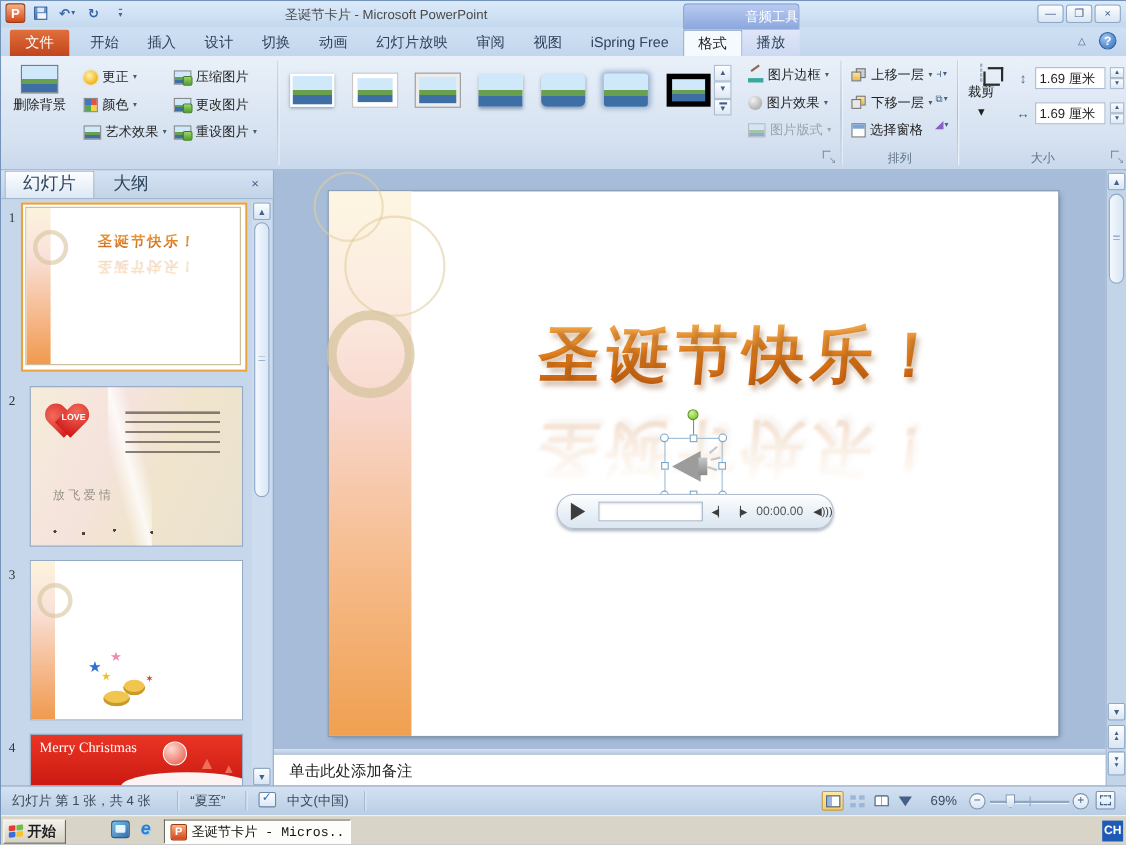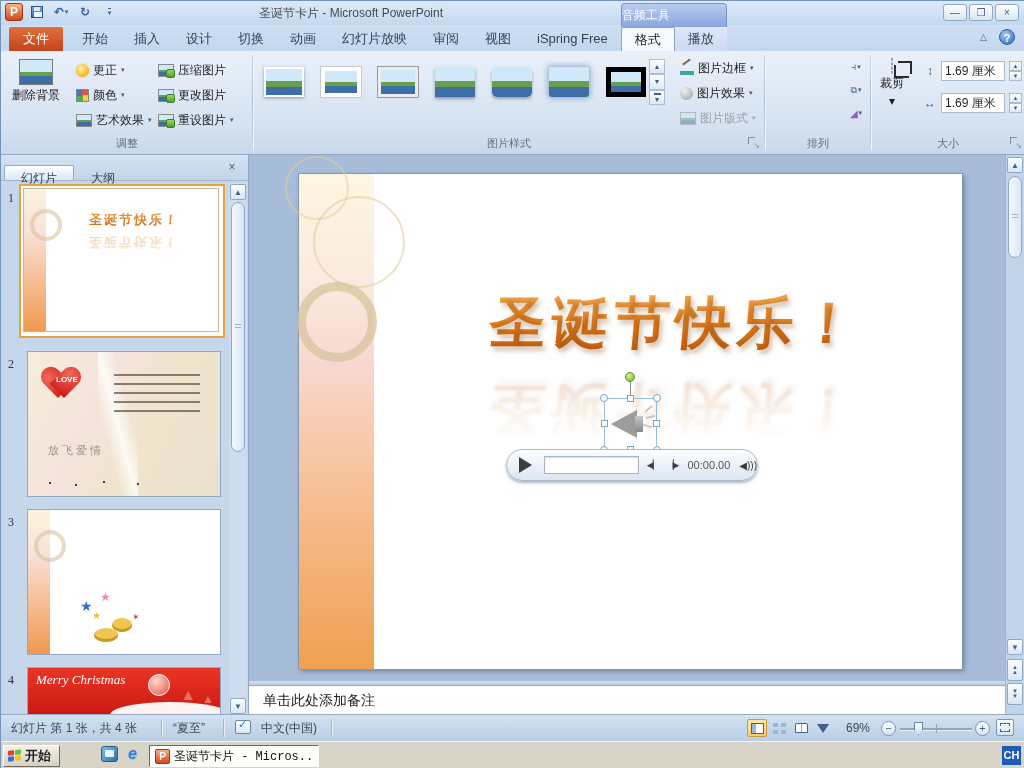--- a/index.html
+++ b/index.html
@@ -20,21 +20,21 @@
   .tinyarrow { font-size:7px; color:#41648f; margin-left:1px; }
   .win-title { position:absolute; left:230px; top:4px; width:240px; text-align:center; font-size:12px; color:#4a4a4a; white-space:nowrap; }
   .winctl { position:absolute; right:6px; top:3px; display:flex; gap:2px; }
   .winbtn { width:24px; height:17px; border:1px solid #8fa8c6; border-radius:3px;
     background:linear-gradient(#fdfeff,#d8e5f2); color:#44608a; font-size:10px; line-height:15px; text-align:center; }
 
   
   .ctxwrap { position:relative; }
   .ctxhdr { position:absolute; left:0; top:-24px; width:100%; height:24px;
     background:linear-gradient(#b9cbf0,#8aa6de); border:1px solid #7b95cc; border-bottom:none;
-    border-radius:4px 4px 0 0; color:#fff; font-size:12px; text-align:left; line-height:23px; }
+    border-radius:4px 4px 0 0; color:#fff; font-size:12px; text-align:right; line-height:23px; }
 
   
   .tabrow { position:absolute; left:0; top:24px; width:1024px; height:26px;
     background:linear-gradient(#cfe0f3,#c2d6ec); display:flex; align-items:flex-end; }
   .tab { height:24px; padding:0 13px; font-size:13px; color:#2f445c; line-height:23px; white-space:nowrap; }
   .tab.file { background:linear-gradient(#e0703c,#c2441c); color:#fff; border-radius:2px 2px 0 0;
     margin:0 6px 0 8px; padding:0 14px; }
   .tab.active { background:#f5faff; border:1px solid #8ea4bf; border-bottom:none; border-radius:2px 2px 0 0; color:#1f1f1f; }
   .tab.ctx { background:linear-gradient(#dfe7f8,#cdd9f2); }
   .tab.ctx.active { background:#f5faff;font-family:Liberation Serif, serif; }
@@ -111,21 +111,21 @@
   .sizefield { width:64px; height:20px; border:1px solid #aabbcf; background:#fff; font-size:12px; color:#1e1e1e;
     padding:0 3px; font-family:"Liberation Sans","DejaVu Sans",sans-serif; }
   .spin { width:13px; height:20px; display:flex; flex-direction:column; }
   .spin span { flex:1; border:1px solid #aabbcf; background:linear-gradient(#fdfeff,#dde8f4); font-size:6px; color:#44608a;
     display:flex; align-items:center; justify-content:center; }
 
   
   .leftpane { position:absolute; left:0; top:154px; width:248px; height:560px; background:#c6d7eb; border-right:1px solid #8fa8c8; }
   .panetabs { position:absolute; left:0; top:0; width:100%; height:26px; background:linear-gradient(#d5e3f3,#c2d4e8);
     border-bottom:1px solid #a4b8d0; display:flex; align-items:flex-end; }
-  .ptab { height:15px; padding:0 16px; font-size:12px; color:#2f445c; line-height:24px; border:1px solid transparent; }
+  .ptab { height:25px; padding:0 16px; font-size:16px; color:#2f445c; line-height:24px; border:1px solid transparent; }
   .ptab.active { background:linear-gradient(#fdfeff,#dce8f5); border-color:#93a9c4; border-bottom:none; border-radius:2px 2px 0 0; margin-left:3px; }
   .pclose { position:absolute; right:8px; top:5px; width:16px; height:16px; font-size:12px; color:#44608a; text-align:center; line-height:15px; }
   .snum { position:absolute; left:7px; font-size:12px; color:#333; font-family:"Liberation Serif","DejaVu Serif",serif; }
   .sthumb { position:absolute; background:#fff; border:1px solid #93a9c4; overflow:hidden; }
   .sel-outline { position:absolute; border:2px solid #e8a33d; background:#fff; padding:2px; }
   .sel-outline .sthumb { position:relative; border:1px solid #c8b88f; }
   .mini-band { position:absolute; left:0; top:0; bottom:0; width:22px;
     background:linear-gradient(180deg,#fcf3dc 0%,#f9e2da 30%,#f5b88a 70%,#f09a4e 100%); }
   .mini-band::after { content:""; position:absolute; left:6px; top:20px; width:24px; height:24px; border-radius:50%;
     border:4px solid rgba(215,195,155,.6); }
@@ -348,21 +348,20 @@
             <span class="color-ic"></span>
             <span>颜色</span>
             <span class="dd">▾</span>
           </div>
         <div class="rbtn">
             <span class="pic-ic"></span>
             <span>艺术效果</span>
             <span class="dd">▾</span>
           </div>
       </div>
-      <div class="grp-label">调整</div>
     </div>
 
     <div class="grp" style="left:252px; width:512px;">
       <div class="gallery">
         <div class="gwrap gf1">
             <div class="gth"></div>
           </div>
         <div class="gwrap gf2">
             <div class="gth"></div>
           </div>
@@ -402,24 +401,45 @@
             <span>图片效果</span>
             <span class="dd">▾</span>
           </div>
         <div class="rbtn gray">
             <span class="pic-ic dim"></span>
             <span>图片版式</span>
             <span class="dd" style="color:#9aa4ae;">▾</span>
           </div>
       </div>
       <div class="dlg" style="right:6px; bottom:6px;"></div>
-      <div class="grp-label">图片样式</div>
     </div>
 
     <div class="grp" style="left:764px; width:106px;">
+      <div style="position:absolute; left:4px; top:6px; display:flex; flex-direction:column; gap:3px;">
+        <div class="rbtn">
+            <span class="lay-ic lay-fw">
+              <i class="b"></i>
+              <i class="f"></i>
+            </span>
+            <span>上移一层</span>
+            <span class="dd">▾</span>
+          </div>
+        <div class="rbtn">
+            <span class="lay-ic lay-bw">
+              <i class="b"></i>
+              <i class="f"></i>
+            </span>
+            <span>下移一层</span>
+            <span class="dd">▾</span>
+          </div>
+        <div class="rbtn">
+            <span class="selpane-ic"></span>
+            <span>选择窗格</span>
+          </div>
+      </div>
       <div style="position:absolute; right:4px; top:6px; display:flex; flex-direction:column; gap:3px;">
         <div class="mini">
             <span>⫞</span>
             <span class="dd" style="font-size:7px;">▾</span>
           </div>
         <div class="mini">
             <span style="font-size:9px;">⧉</span>
             <span class="dd" style="font-size:7px;">▾</span>
           </div>
         <div class="mini">
@@ -490,21 +510,21 @@
       <div class="mini-band"></div>
       <span class="star" style="left:52px; top:88px; color:#2f6fd0;">★</span>
       <span class="star" style="left:72px; top:80px; color:#f08ab0; font-size:12px;">★</span>
       <span class="star" style="left:64px; top:100px; color:#f2c030; font-size:10px;">★</span>
       <span class="donut" style="left:84px; top:108px;"></span>
       <span class="donut" style="left:66px; top:118px; width:24px;"></span>
       <span class="star" style="left:104px; top:102px; color:#c0392b; font-size:9px;">✶</span>
     </div>
 
     <div class="snum" style="top:518px;">4</div>
-    <div class="sthumb" style="left:26px; top:512px; width:194px; height:48px; background:linear-gradient(#ea3524,#cc1a12);font-style:italic;">
+    <div class="sthumb" style="left:26px; top:512px; width:194px; height:48px; background:linear-gradient(#ea3524,#cc1a12);">
       <div class="s4txt">Merry Christmas</div>
       <span class="s4tree" style="right:24px; top:18px;">▲</span>
       <span class="s4tree" style="right:6px; top:24px; font-size:12px;">▲</span>
       <div class="s4orn"></div>
       <div class="s4snow"></div>
     </div>
 
     <div style="position:absolute; left:228px; top:28px; width:18px; height:532px; background:#cddcee;">
       <div class="sb-btn" style="position:absolute; left:1px; top:1px;">▲</div>
       <div class="sb-thumb" style="position:absolute; left:2px; top:19px; height:250px;"></div>

